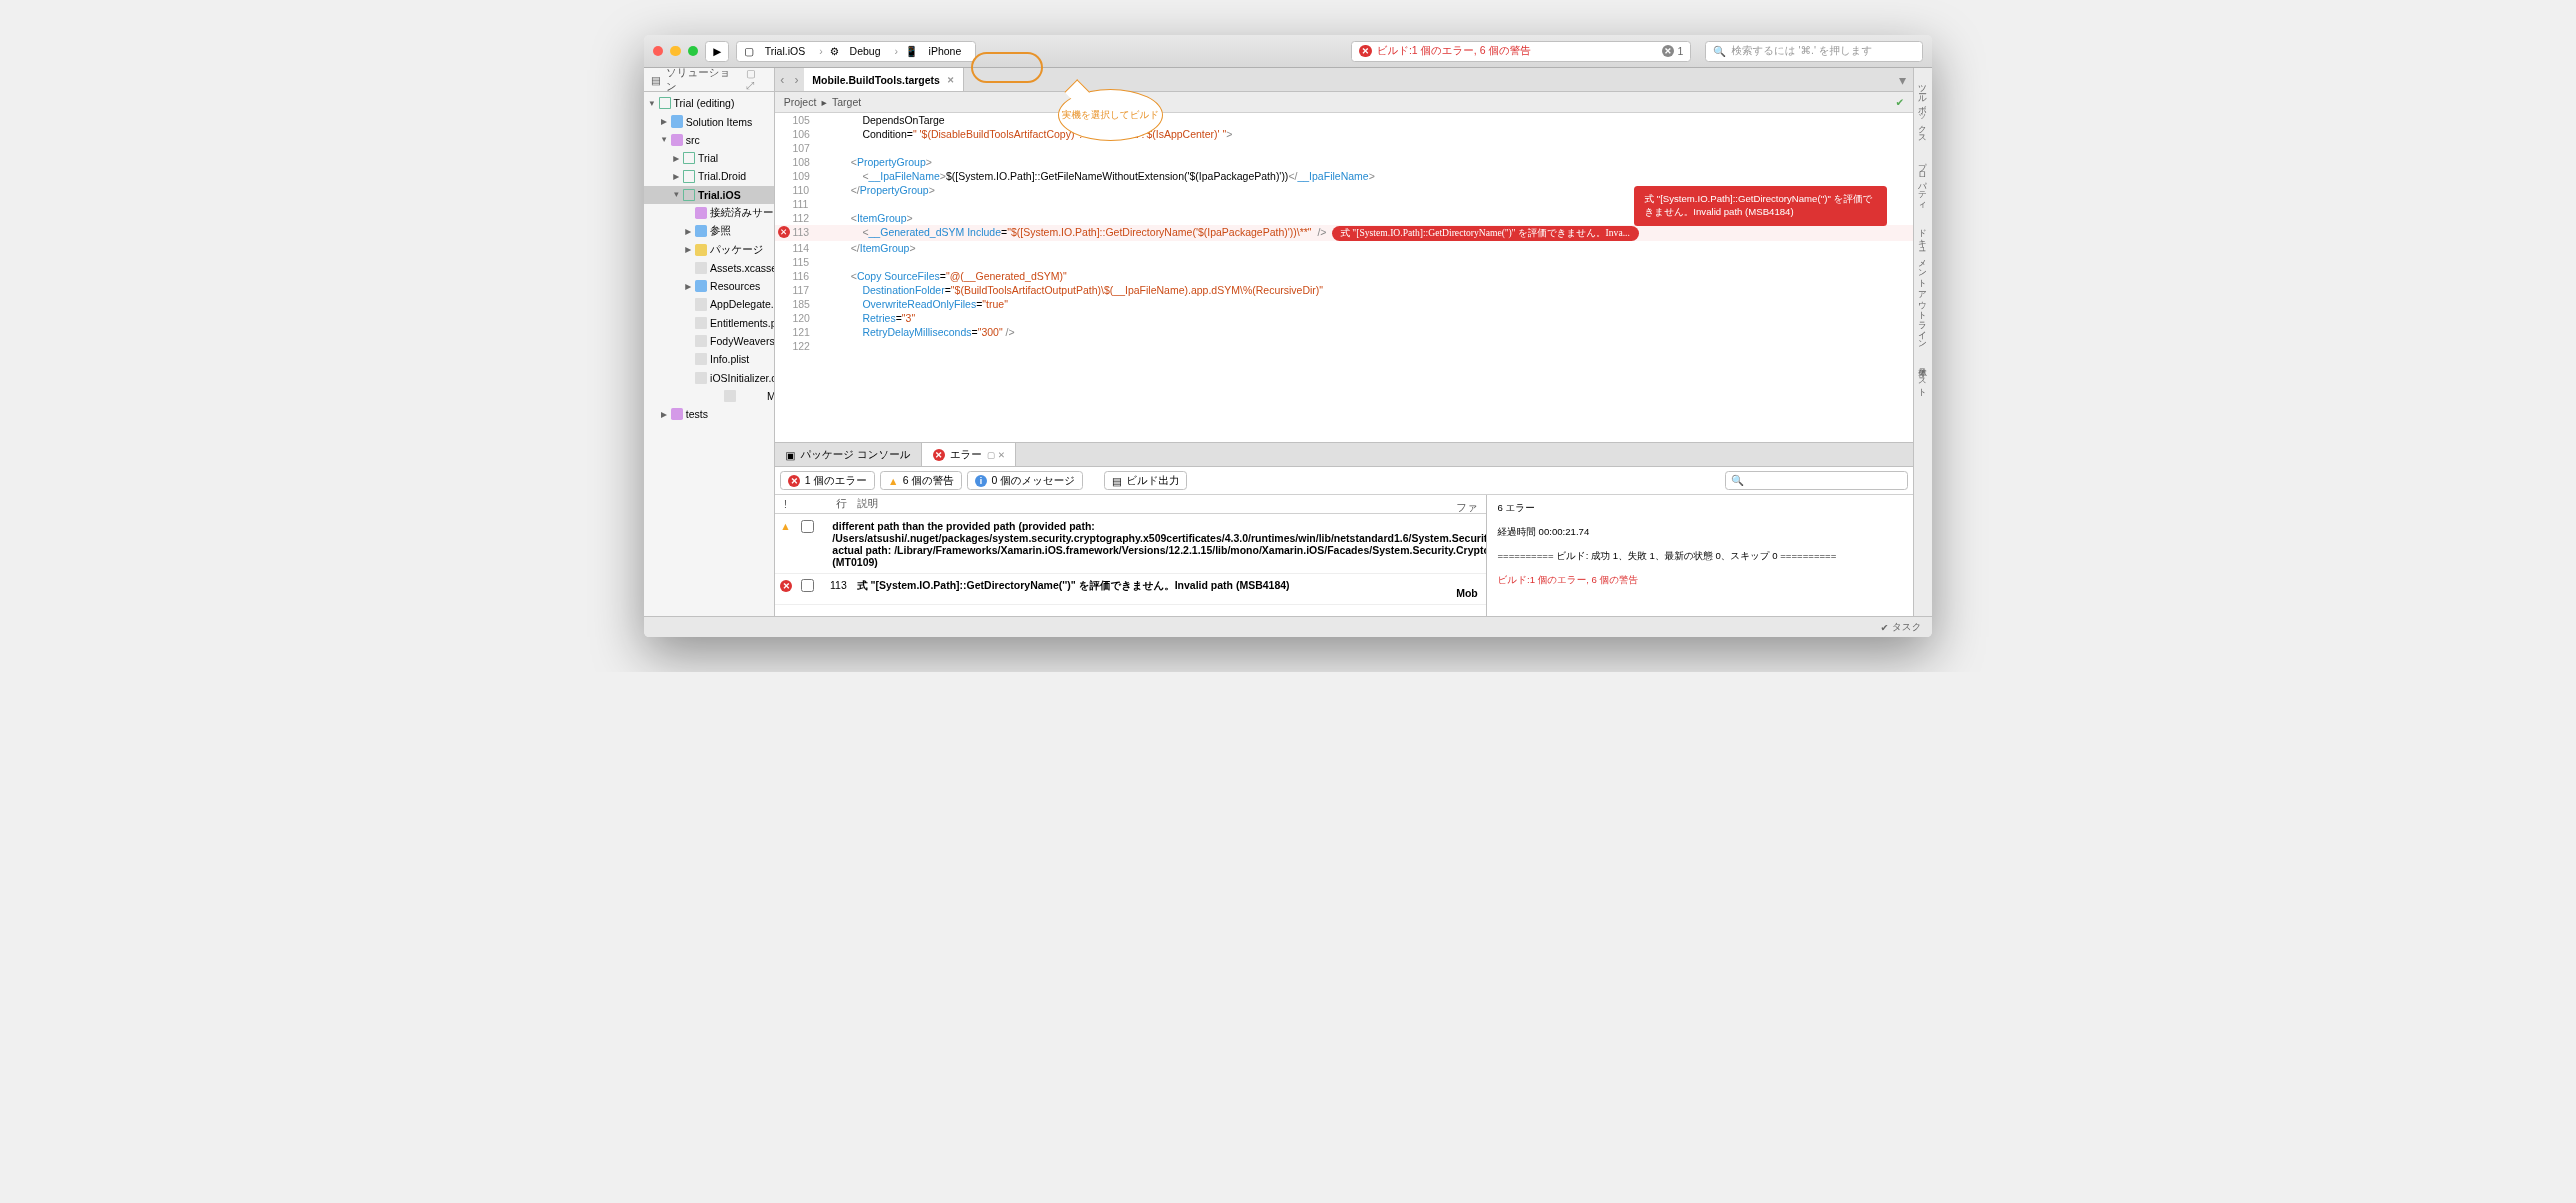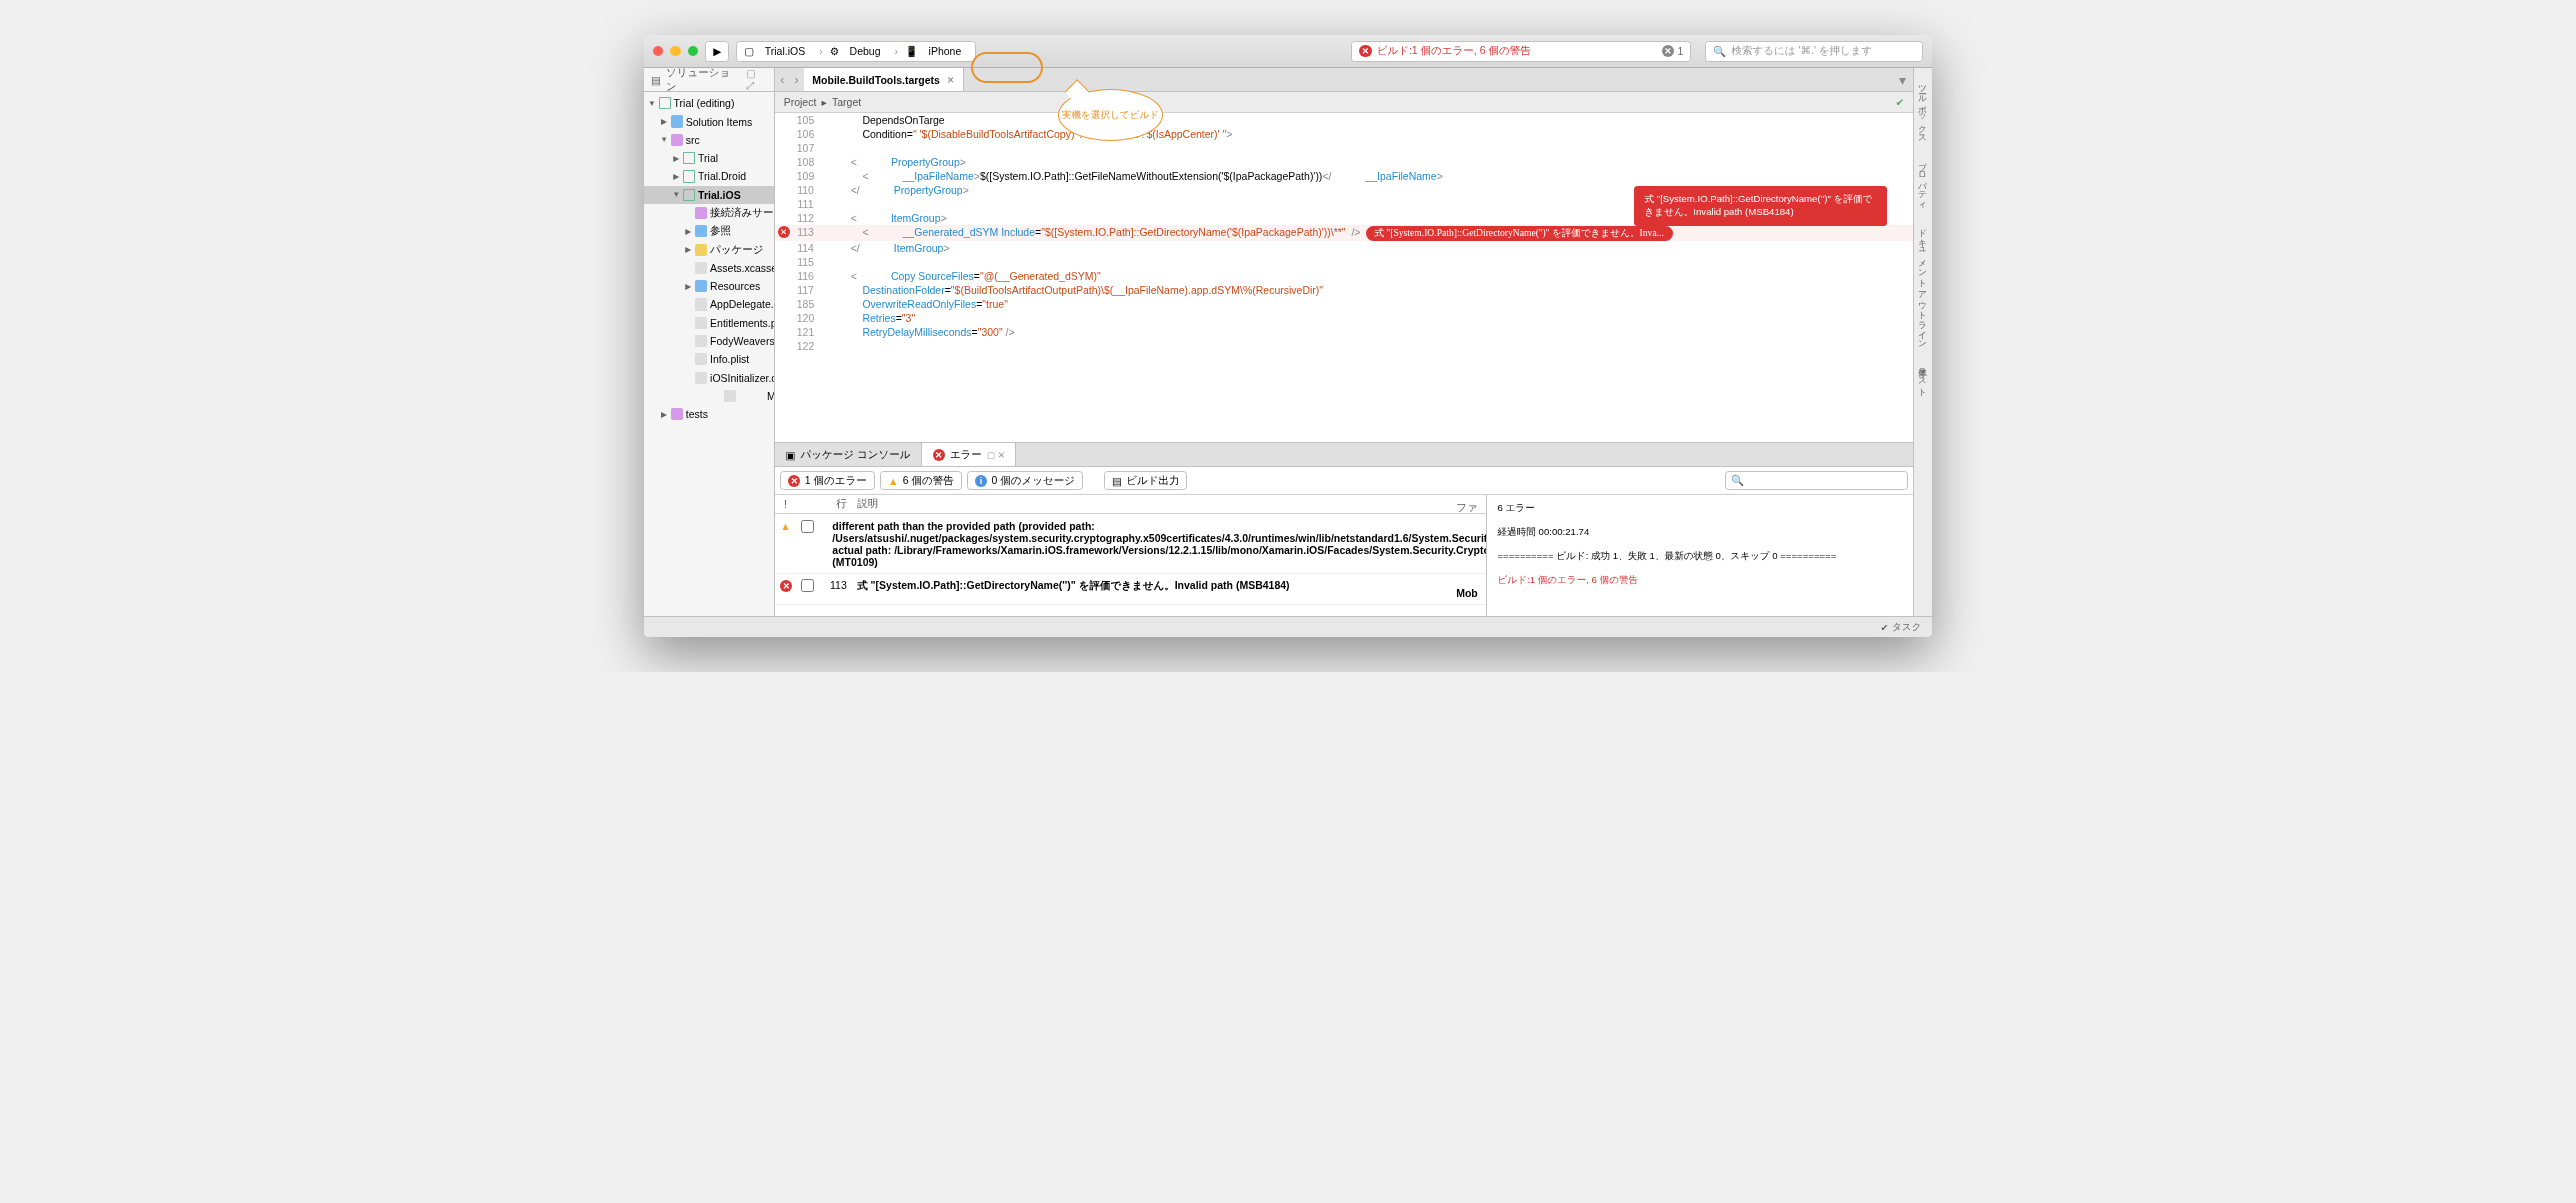--- a/index.html
+++ b/index.html
@@ -39,24 +39,24 @@
 .nav { display:flex; align-items:center; padding:0 5.2px; gap:3.5px; color:#888; font-size:12.2px; }
 .tab { background:#fff; border-right:0.9px solid #c0c0c0; display:flex; align-items:center; padding:0 8.7px; font-size:10.5px; font-weight:bold; gap:7px; }
 .tab .x { color:#999; font-size:8.7px; cursor:pointer; }
 .tabbar .drop { margin-left:auto; padding:0 7px; display:flex; align-items:center; color:#888; cursor:pointer; }
 .crumb { height:21px; border-bottom:0.9px solid #d0d0d0; display:flex; align-items:center; padding:0 8.7px; font-size:10.5px; color:#555; gap:5.2px; }
 .crumb .chk { margin-left:auto; color:#5a5; }
 .code { flex:1; background:#fff; font-family:Menlo,monospace; font-size:10.5px; overflow:auto; position:relative; }
 .line { display:flex; min-height:14px; line-height:14px; }
 .ln-gut { width:17.4px; flex-shrink:0; text-align:center; }
 .ln-gut.err { background:#d33; color:#fff; border-radius:50%; width:12.2px; height:12.2px; margin:0.9px 2.6px; font-size:8.7px; line-height:12.2px; }
-.ln-num { width:35px; text-align:center; padding-right:8.7px; color:#999; flex-shrink:0; user-select:none; }
+.ln-num { width:35px; text-align:left; padding-right:8.7px; color:#999; flex-shrink:0; user-select:none; }
 .ln-code { flex:1; white-space:pre; }
 .line.e113 { background:#fdf2f2; }
-.c-tag { color:#268bd2;margin-left:34px; } .c-attr { color:#268bd2; } .c-str { color:#cb4b16; } .c-b { color:#888; }
+.c-tag { color:#268bd2; } .c-attr { color:#268bd2; } .c-str { color:#cb4b16; } .c-b { color:#888; }
 .inline-err { display:inline-block; background:#d33; color:#fff; border-radius:8.7px; padding:0.9px 8.7px; font-size:9.6px; margin-left:5.2px; font-family:-apple-system; }
 .tooltip { position:absolute; top:73px; right:26px; background:#d33; color:#fff; padding:7px 10.5px; border-radius:3.5px; font-size:9.6px; max-width:253px; font-family:-apple-system; z-index:50; }
 .bottom { height:174px; border-top:0.9px solid #c0c0c0; display:flex; flex-direction:column; background:#f5f5f5; }
 .btabs { height:24.4px; display:flex; background:#e0e0e0; border-bottom:0.9px solid #c0c0c0; }
 .btab { padding:0 10.5px; display:flex; align-items:center; gap:5.2px; font-size:10.5px; border-right:0.9px solid #c0c0c0; cursor:pointer; }
 .btab.act { background:#fff; }
 .btab .sq { color:#999; font-size:8.7px; }
 .filters { height:28px; display:flex; align-items:center; padding:0 5.2px; gap:5.2px; background:#fff; border-bottom:0.9px solid #d0d0d0; }
 .fbtn { height:19px; border:0.9px solid #c0c0c0; border-radius:3.5px; padding:0 7px; display:flex; align-items:center; gap:4.4px; font-size:10.5px; background:#fff; cursor:pointer; }
 .fsearch { margin-left:auto; width:183px; height:19px; border:0.9px solid #c0c0c0; border-radius:3.5px; padding:0 5.2px; font-size:10.5px; display:flex; align-items:center; color:#999; }

